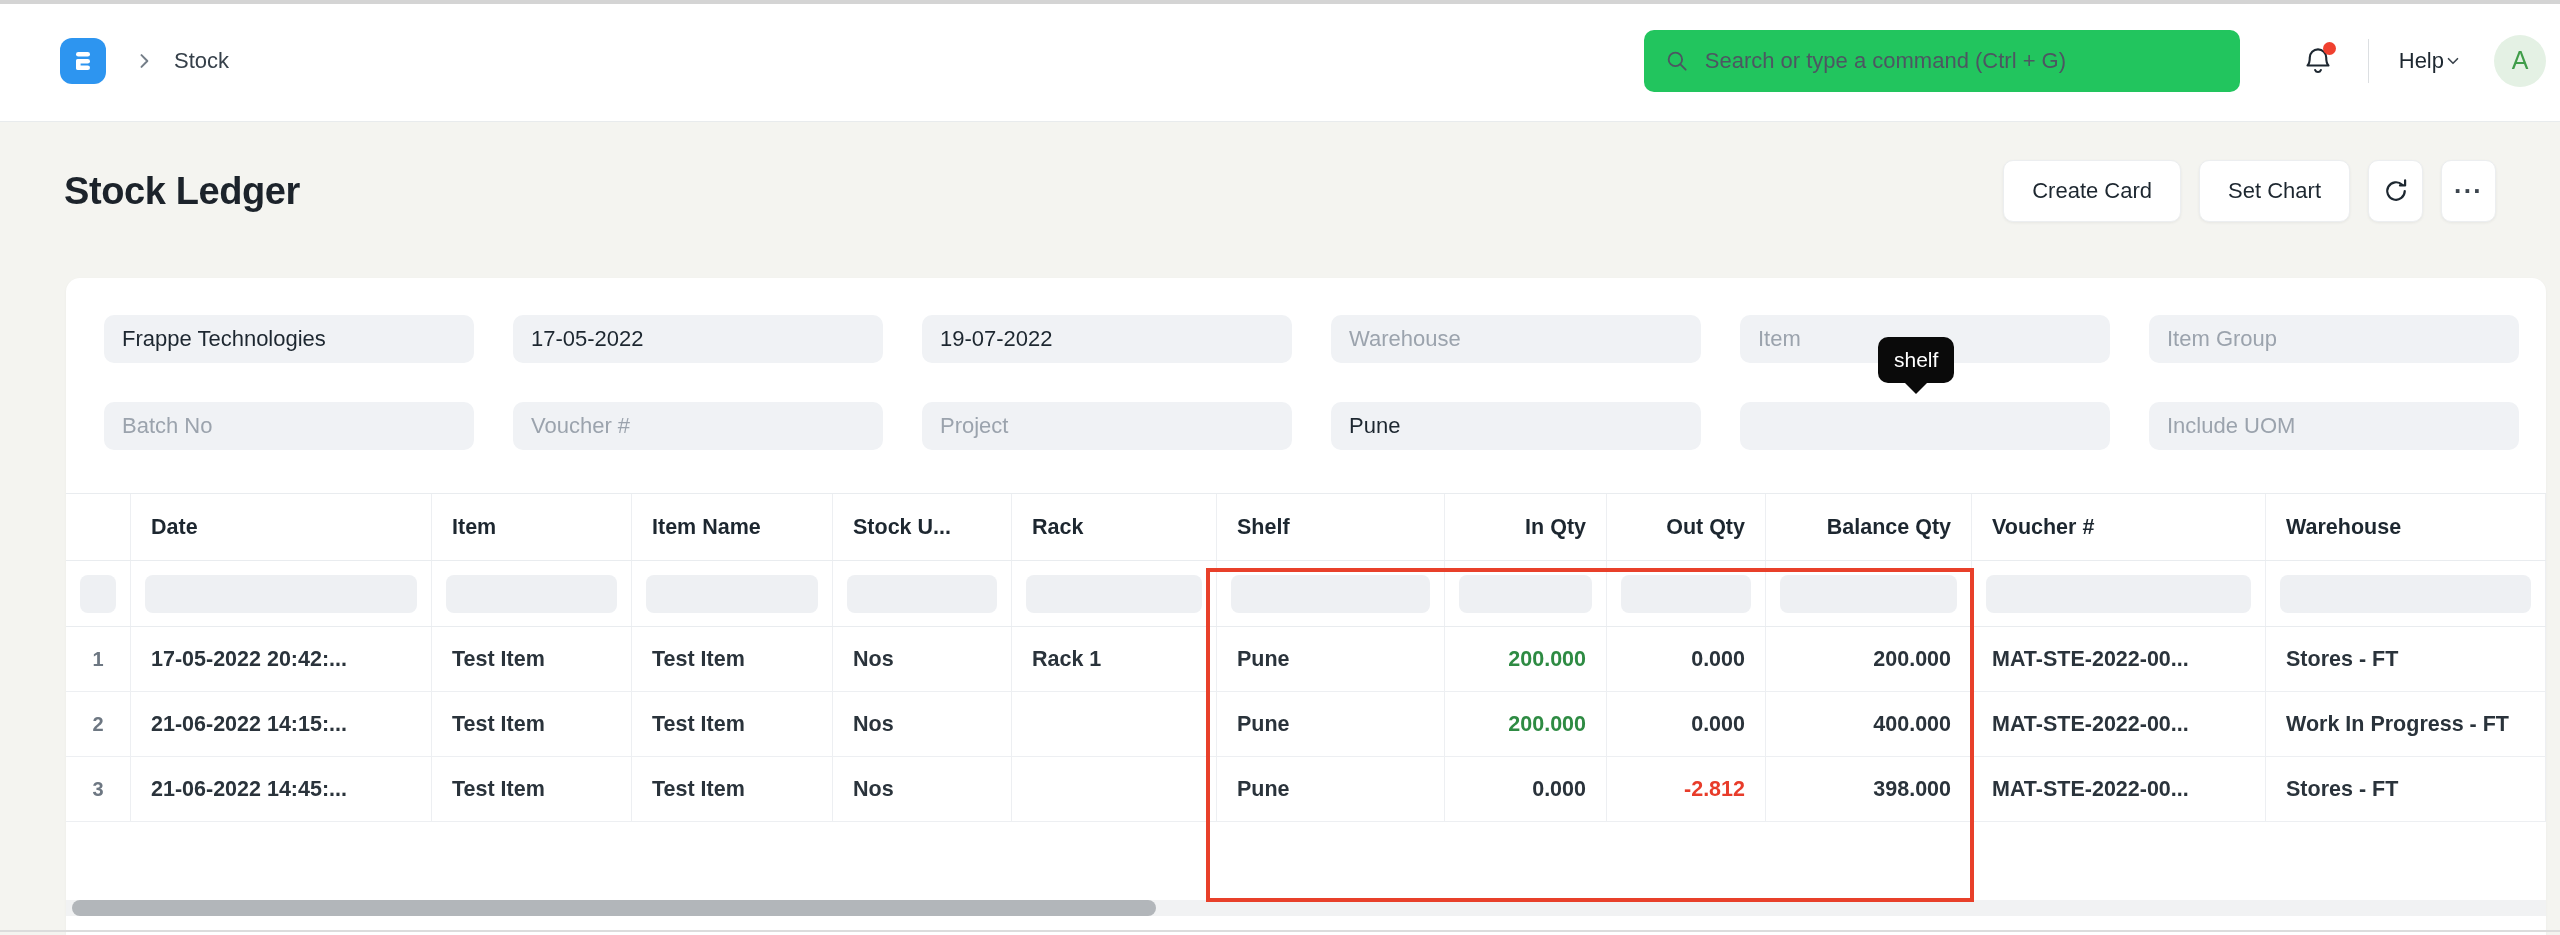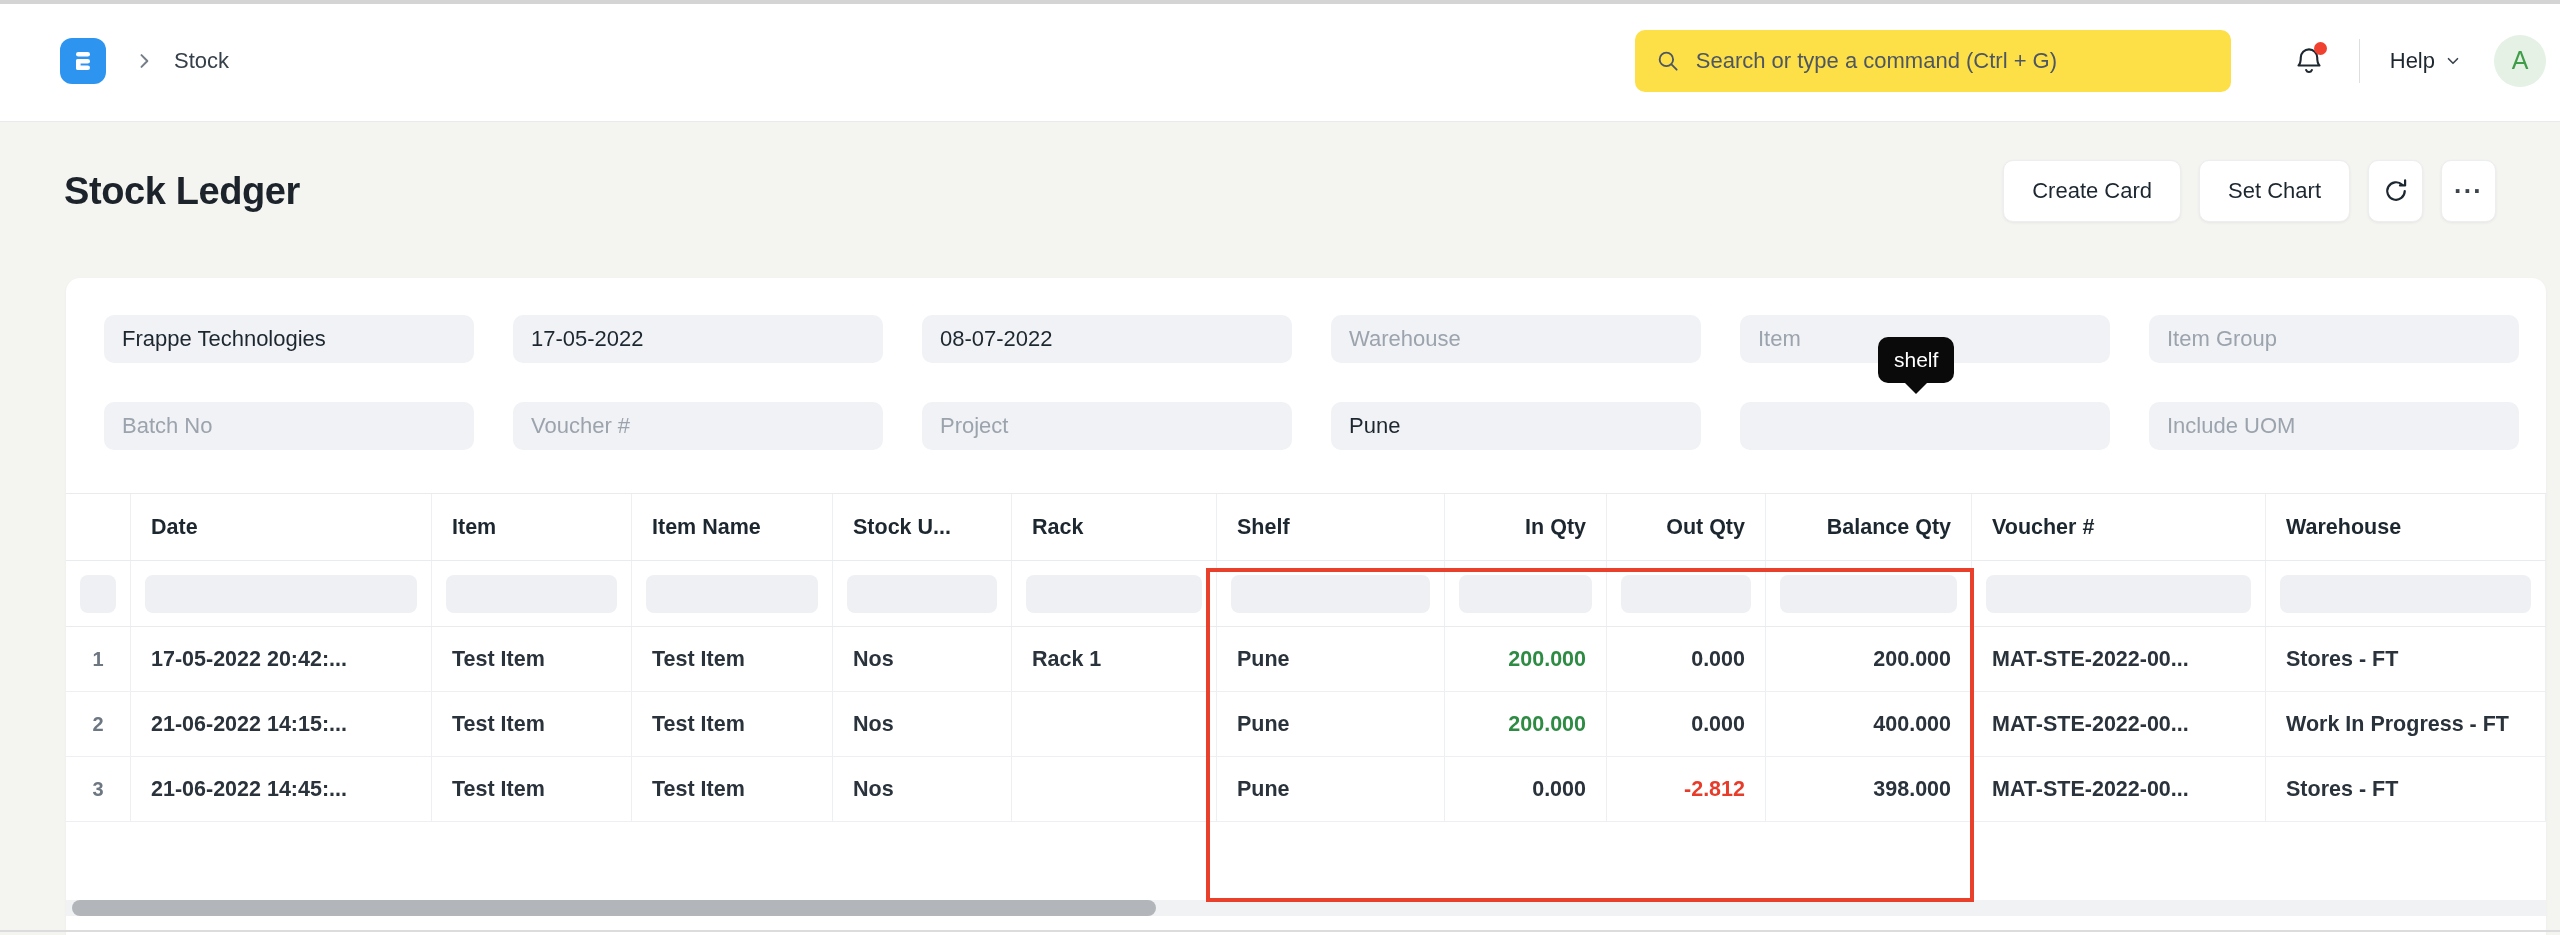--- a/index.html
+++ b/index.html
@@ -17,28 +17,28 @@
   .navbar{
     position:absolute;top:0;left:0;width:2560px;height:122px;background:#ffffff;
     border-bottom:1px solid #e8ebed;display:flex;align-items:center;
     padding:0 14px 0 60px;box-sizing:border-box;z-index:10;
   }
   .logo{width:46px;height:46px;border-radius:12px;background:#2d95f0;display:flex;align-items:center;justify-content:center;flex:0 0 auto;}
   .crumb-chev{margin:0 0 0 28px;display:flex;align-items:center;}
   .crumb{margin-left:20px;font-size:22px;color:#36404a;}
   .nav-right{margin-left:auto;display:flex;align-items:center;}
   .search-pill{
-    width:596px;height:62px;border-radius:10px;background:#fde047;
+    width:596px;height:62px;border-radius:10px;background:#22c55e;
     display:flex;align-items:center;padding:0 20px;box-sizing:border-box;gap:15px;
   }
   .search-text{font-size:22px;color:#4d5662;white-space:nowrap;}
   .bell-wrap{position:relative;margin-left:58px;width:40px;height:44px;display:flex;align-items:center;justify-content:center;}
   .bell-dot{position:absolute;top:3px;right:2px;width:13px;height:13px;border-radius:50%;background:#f0402f;}
   .nav-divider{width:1px;height:44px;background:#dcdfe2;margin:0 30px;}
-  .help{display:flex;align-items:center;gap:9px;font-size:22px;color:#1d2730;cursor:pointer;}
+  .help{display:flex;align-items:center;font-size:22px;color:#1d2730;cursor:pointer;}
   .avatar{margin-left:32px;width:52px;height:52px;border-radius:50%;background:#e4f1e4;color:#3f9d49;
     display:flex;align-items:center;justify-content:center;font-size:25px;}
 
   
   .title-row{position:absolute;left:64px;right:64px;top:158px;height:66px;display:flex;align-items:center;justify-content:space-between;gap:6px;}
   .page-title{font-size:38px;font-weight:700;color:#1c232b;letter-spacing:-0.4px;}
   .actions{display:flex;align-items:center;gap:18px;}
   .btn{
     height:62px;background:#fff;border:1px solid #eceef0;border-radius:10px;
     box-shadow:0 1px 3px rgba(0,0,0,0.06);display:flex;align-items:center;justify-content:center;
@@ -166,21 +166,21 @@
     </button>
     <button class="btn btn-dots">···</button>
   </div>
 </div>
 
 <div class="card">
 
   <div class="filters">
     <div class="ffield">Frappe Technologies</div>
     <div class="ffield">17-05-2022</div>
-    <div class="ffield">08-07-2022</div>
+    <div class="ffield">19-07-2022</div>
     <div class="ffield ph">Warehouse</div>
     <div class="ffield ph">Item</div>
     <div class="ffield ph">Item Group</div>
 
     <div class="ffield ph">Batch No</div>
     <div class="ffield ph">Voucher #</div>
     <div class="ffield ph">Project</div>
     <div class="ffield">Pune</div>
     <div class="ffield"></div>
 

